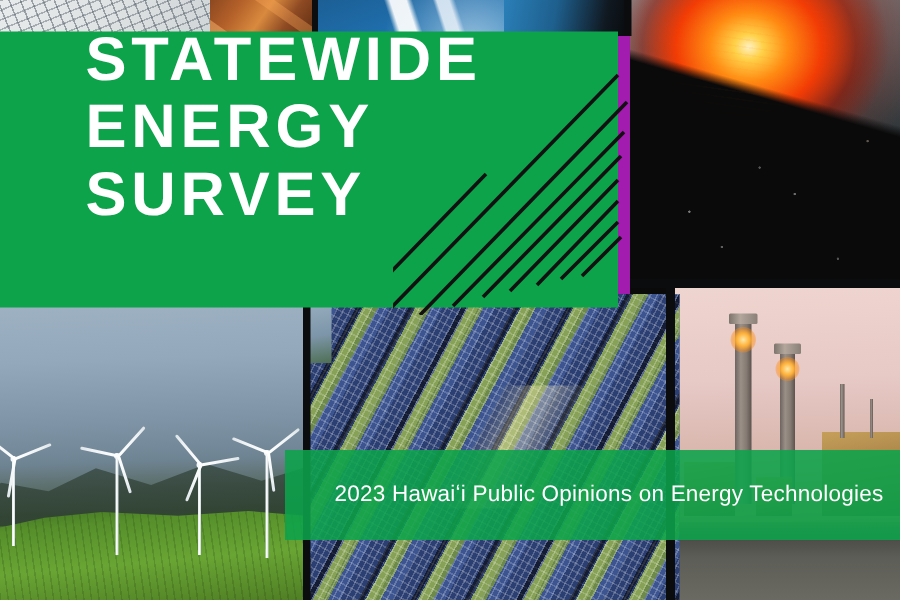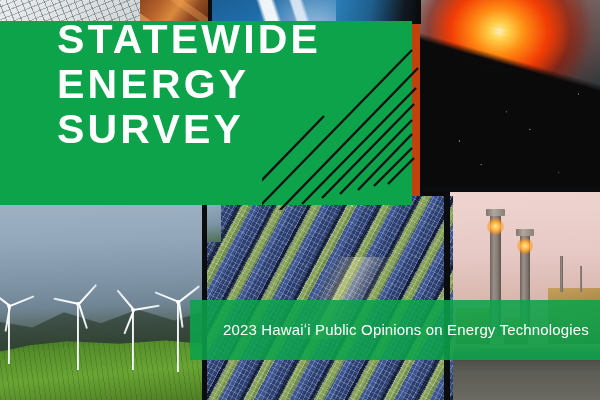--- a/index.html
+++ b/index.html
@@ -7,21 +7,21 @@
     margin: 0;
     padding: 0;
     background: #ffffff;
   }
   #poster {
     position: relative;
     width: 600px;
     height: 400px;
     overflow: hidden;
     font-family: "Liberation Sans", sans-serif;
-    background: #c2410c;
+    background: #a21caf;
   }
 
   
   .photo {
     position: absolute;
     overflow: hidden;
   }
 
   
   #photo-solar-detail {

